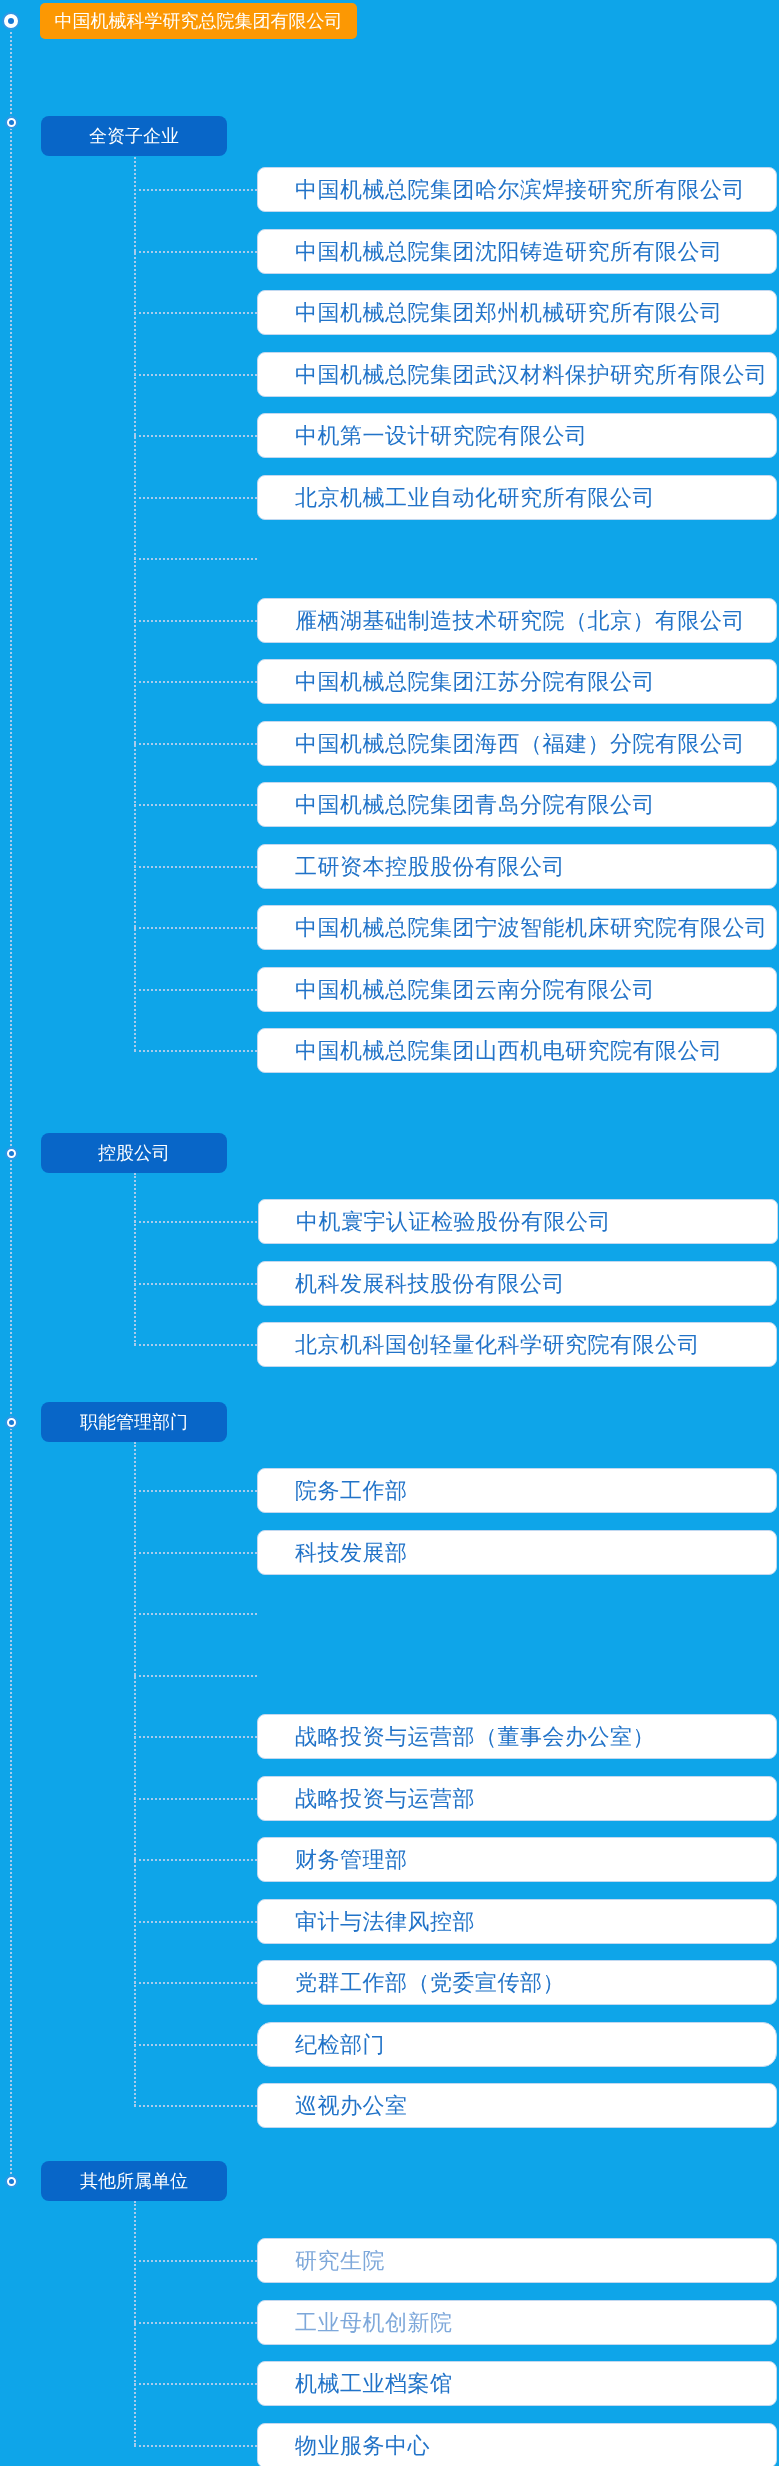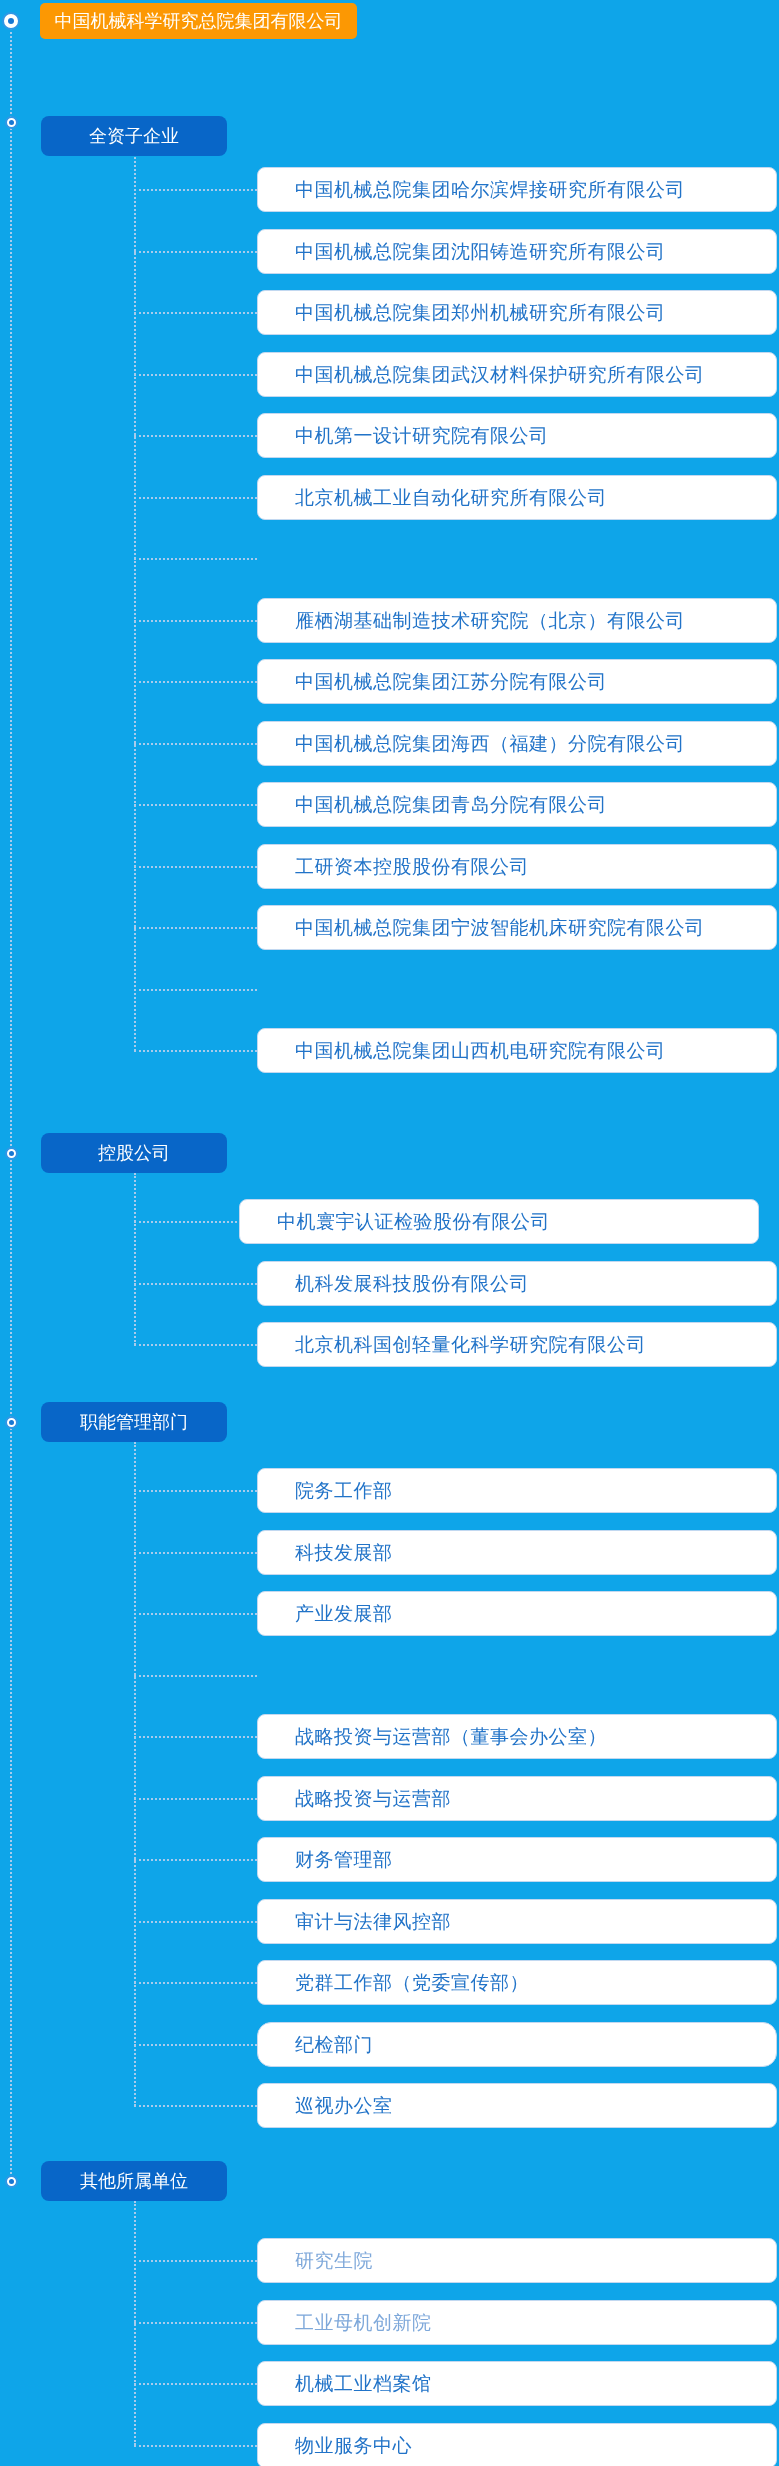--- a/index.html
+++ b/index.html
@@ -11,21 +11,21 @@
   .root-box{
     background:var(--root-bg);color:#ffffff;border-radius:5px;justify-content:center;
     font-size:18px;cursor:pointer;white-space:nowrap;
   }
   .section-box{
     background:var(--header-bg);color:#ffffff;border-radius:8px;justify-content:center;
     font-size:18px;cursor:pointer;white-space:nowrap;
   }
   .item-box{
     background:#ffffff;border:1px solid var(--item-border);border-radius:8px;
-    color:var(--item-text);font-size:19px;letter-spacing:0.5px;padding-left:37px;
+    color:var(--item-text);font-size:22px;letter-spacing:0.5px;padding-left:37px;
     cursor:pointer;white-space:nowrap;
   }
   .item-box.muted{color:var(--item-text-muted);}
   .vline{position:absolute;width:0;border-left:2px dotted var(--connector);z-index:0;}
   .hline{position:absolute;height:0;border-top:2px dotted var(--connector);z-index:0;}
   .bullet{
     position:absolute;box-sizing:border-box;border-radius:50%;background:#ffffff;
     border:2px solid var(--bullet-ring);display:flex;align-items:center;justify-content:center;z-index:3;
   }
   .bullet .dot{border-radius:50%;background:var(--bullet-dot);}
@@ -92,33 +92,36 @@
     </div>
     <div class="hline" style="left: 134px; top: 865.5px; width: 123px;"></div>
     <div class="box item-box" style="left: 257px; top: 844px; width: 520px; height: 45px;">
       <span>工研资本控股股份有限公司</span>
     </div>
     <div class="hline" style="left: 134px; top: 926.5px; width: 123px;"></div>
     <div class="box item-box" style="left: 257px; top: 905px; width: 520px; height: 45px;">
       <span>中国机械总院集团宁波智能机床研究院有限公司</span>
     </div>
     <div class="hline" style="left: 134px; top: 988.5px; width: 123px;"></div>
+    <div class="box item-box" style="left: 257px; top: 967px; width: 520px; height: 45px;">
+      <span>中国机械总院集团云南分院有限公司</span>
+    </div>
     <div class="hline" style="left: 134px; top: 1049.5px; width: 123px;"></div>
     <div class="box item-box" style="left: 257px; top: 1028px; width: 520px; height: 45px;">
       <span>中国机械总院集团山西机电研究院有限公司</span>
     </div>
     <div class="bullet" style="left: 4.5px; top: 1146.5px; width: 13px; height: 13px;">
       <div class="dot" style="width: 5px; height: 5px;"></div>
     </div>
     <div class="box section-box" style="left: 41px; top: 1133px; width: 186px; height: 40px;">
       <span>控股公司</span>
     </div>
     <div class="vline" style="left: 134px; top: 1173px; height: 171.5px;"></div>
     <div class="hline" style="left: 134px; top: 1220.5px; width: 123px;"></div>
-    <div class="box item-box" style="left: 239px; top: 1199px; width: 520px; height: 45px;">
+    <div class="box item-box" style="left: 258px; top: 1199px; width: 520px; height: 45px; border-radius: 7px;">
       <span>中机寰宇认证检验股份有限公司</span>
     </div>
     <div class="hline" style="left: 134px; top: 1282.5px; width: 123px;"></div>
     <div class="box item-box" style="left: 257px; top: 1261px; width: 520px; height: 45px;">
       <span>机科发展科技股份有限公司</span>
     </div>
     <div class="hline" style="left: 134px; top: 1343.5px; width: 123px;"></div>
     <div class="box item-box" style="left: 257px; top: 1322px; width: 520px; height: 45px;">
       <span>北京机科国创轻量化科学研究院有限公司</span>
     </div>
@@ -131,23 +134,20 @@
     <div class="vline" style="left: 134px; top: 1442px; height: 663.5px;"></div>
     <div class="hline" style="left: 134px; top: 1489.5px; width: 123px;"></div>
     <div class="box item-box" style="left: 257px; top: 1468px; width: 520px; height: 45px;">
       <span>院务工作部</span>
     </div>
     <div class="hline" style="left: 134px; top: 1551.5px; width: 123px;"></div>
     <div class="box item-box" style="left: 257px; top: 1530px; width: 520px; height: 45px;">
       <span>科技发展部</span>
     </div>
     <div class="hline" style="left: 134px; top: 1612.5px; width: 123px;"></div>
-    <div class="box item-box" style="left: 257px; top: 1591px; width: 520px; height: 45px;">
-      <span>产业发展部</span>
-    </div>
     <div class="hline" style="left: 134px; top: 1674.5px; width: 123px;"></div>
     <div class="hline" style="left: 134px; top: 1735.5px; width: 123px;"></div>
     <div class="box item-box" style="left: 257px; top: 1714px; width: 520px; height: 45px;">
       <span>战略投资与运营部（董事会办公室）</span>
     </div>
     <div class="hline" style="left: 134px; top: 1797.5px; width: 123px;"></div>
     <div class="box item-box" style="left: 257px; top: 1776px; width: 520px; height: 45px;">
       <span>战略投资与运营部</span>
     </div>
     <div class="hline" style="left: 134px; top: 1858.5px; width: 123px;"></div>

